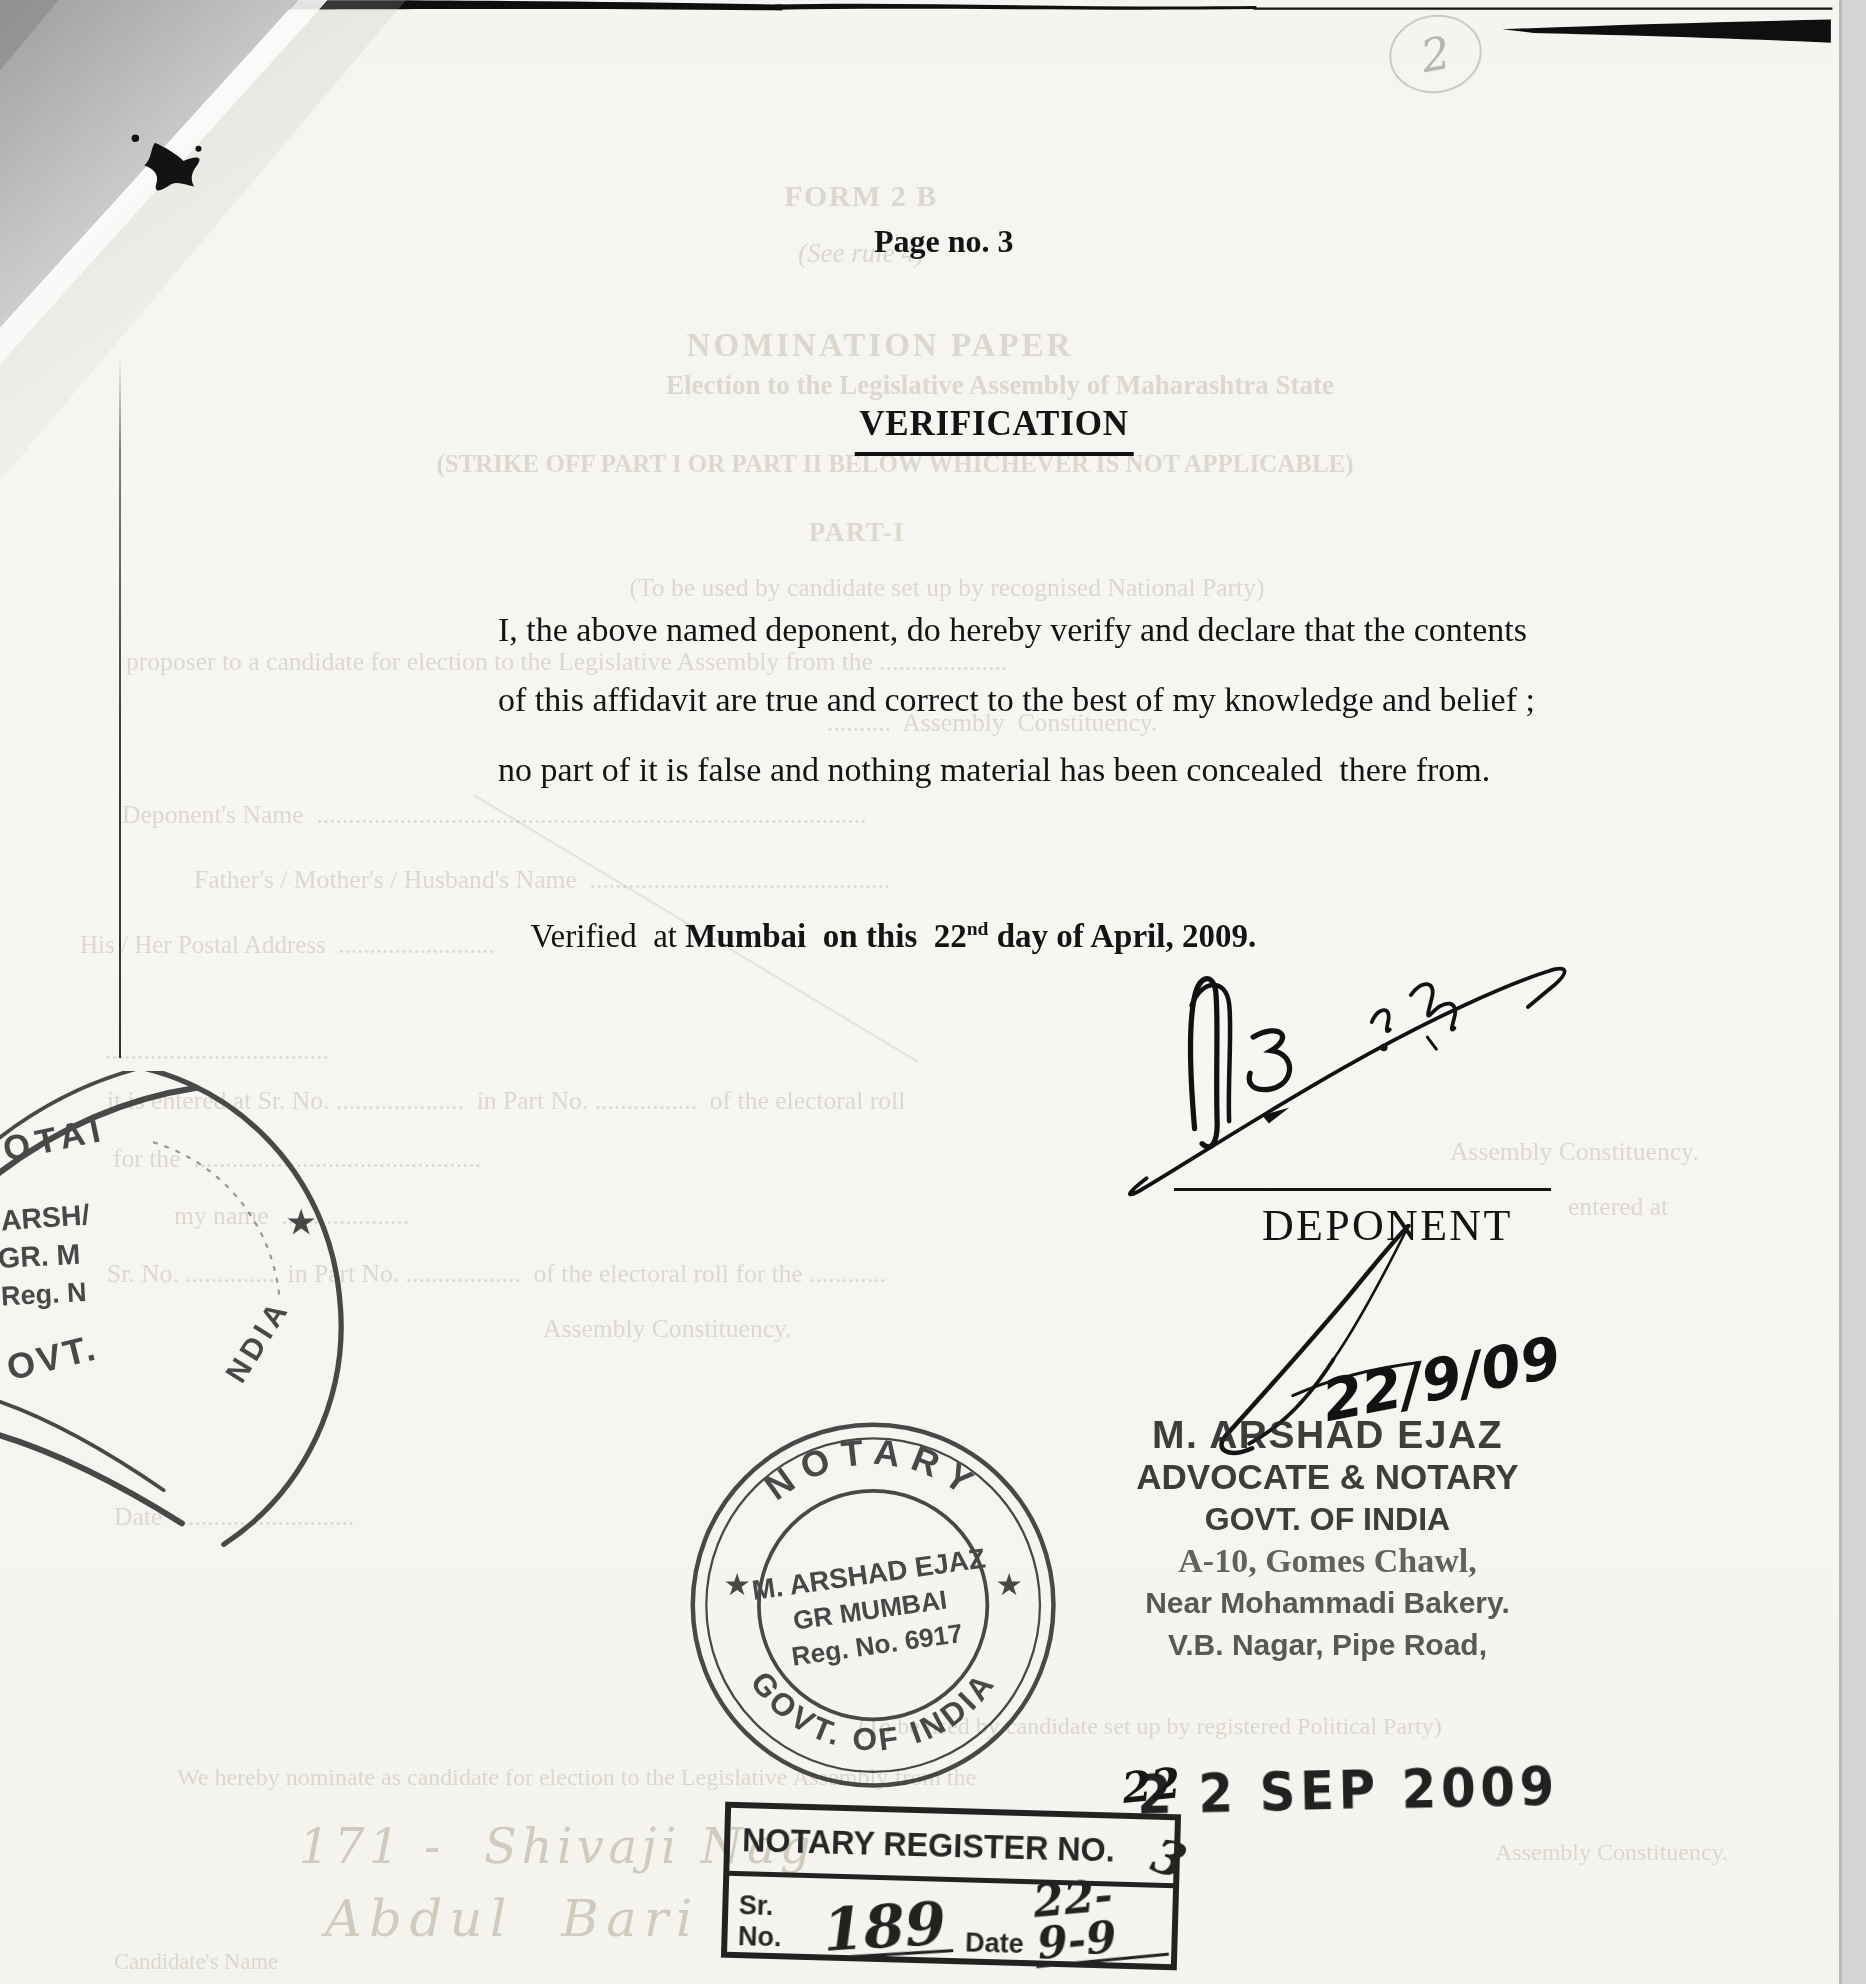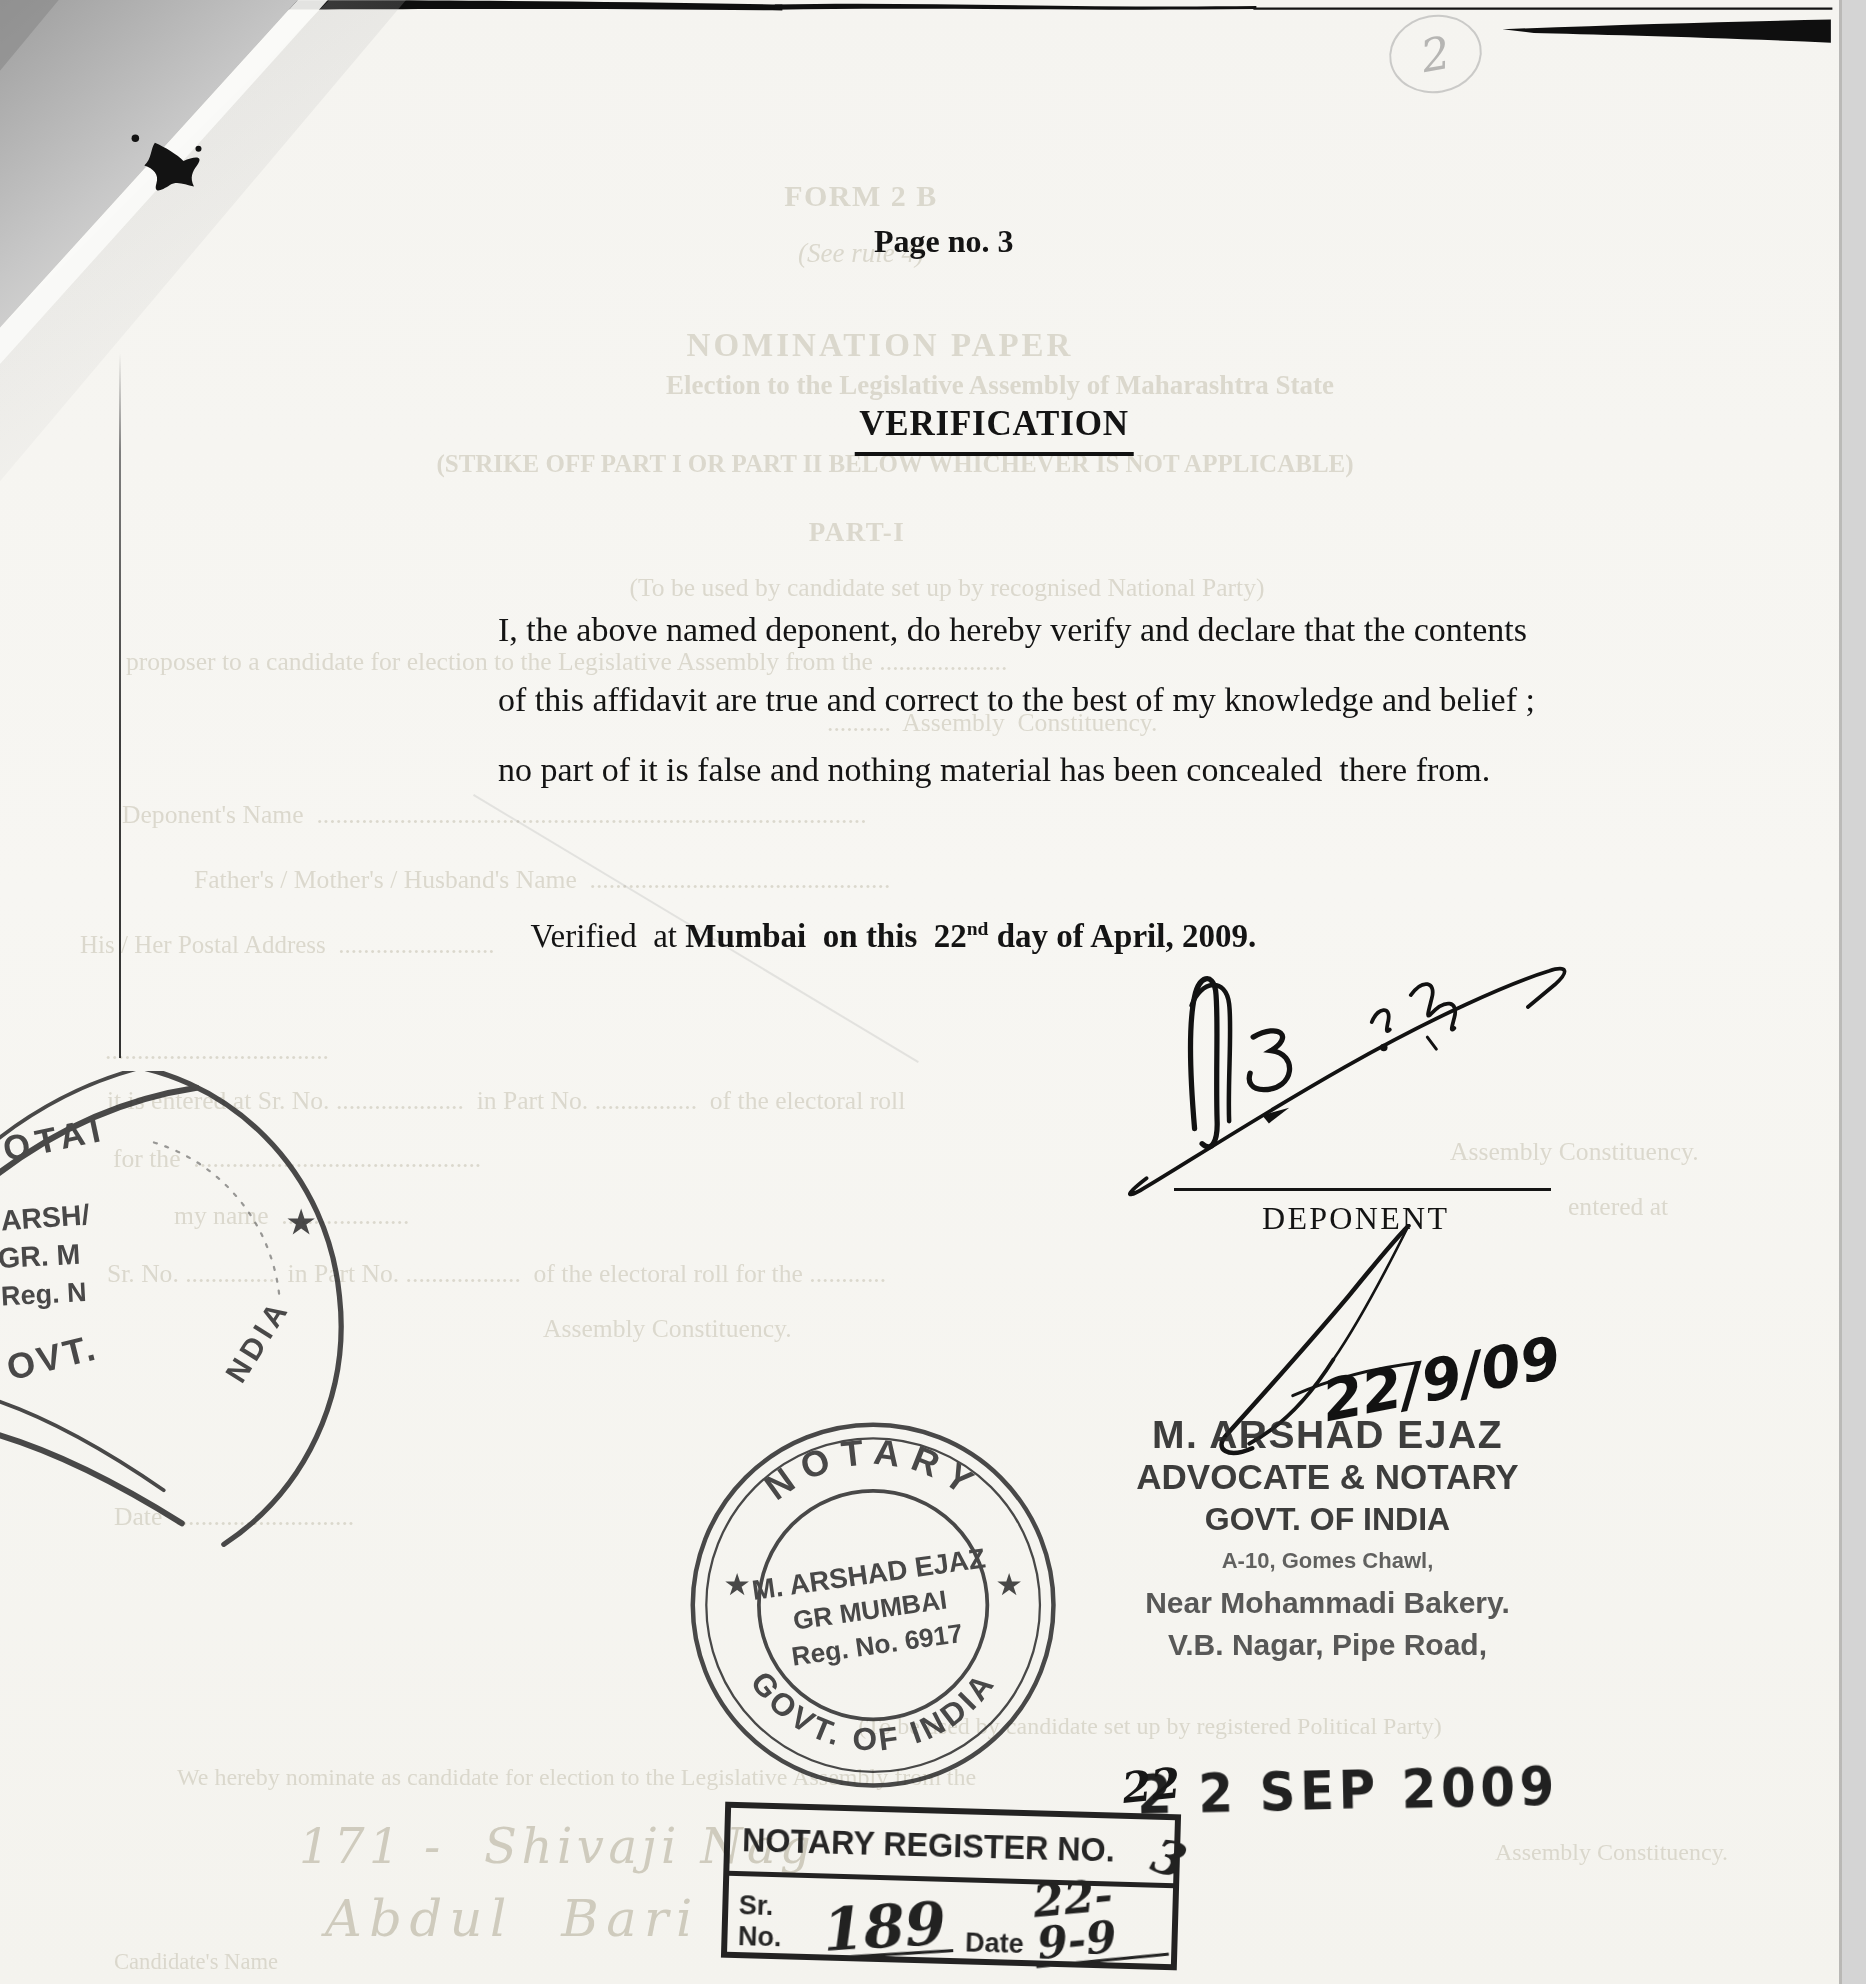--- a/index.html
+++ b/index.html
@@ -121,21 +121,21 @@
       <path d="M 178 128 C 214 108 232 128 202 146 C 238 150 234 198 192 198 C 176 198 170 188 174 176" stroke-width="7"></path>
       <path d="M 336 108 C 344 88 362 86 358 106 C 356 116 354 124 360 118" stroke-width="5"></path>
       <path d="M 388 72 C 404 50 422 54 416 76 C 412 92 408 104 414 98 C 434 76 452 80 446 102 C 443 114 440 122 446 116" stroke-width="5"></path>
       <path d="M 410 128 l 12 16" stroke-width="4"></path>
     </g>
     <circle cx="352" cy="142" r="5" fill="#121212"></circle>
     <path d="M 190 232 l 36 -10 l -27 21 z" fill="#121212"></path>
   </svg>
 
   <div class="abs" style="left:1174px;top:1188px;width:377px;height:3px;background:#151515;"></div>
-  <div class="abs ser" style="left:1262px;top:1200px;font-size:32px;letter-spacing:2.3px;">DEPONENT</div>
+  <div class="abs ser" style="left:1262px;top:1200px;font-size:44px;letter-spacing:2.3px;">DEPONENT</div>
 
   <svg class="abs" style="left:1180px;top:1224px;" width="451" height="241" viewBox="0 0 600 320">
     <g stroke="#141414" fill="none" stroke-linecap="round">
       <path d="M 96 298 C 64 312 44 300 62 280 C 100 238 170 160 224 96 C 258 54 286 20 304 2" stroke-width="6"></path>
       <path d="M 304 2 C 276 58 240 128 204 180" stroke-width="3.5"></path>
       <path d="M 204 180 C 170 234 130 272 92 292" stroke-width="5"></path>
       <path d="M 150 228 C 210 202 268 190 318 184" stroke-width="4"></path>
     </g>
     <text transform="translate(196,262) rotate(-11)" font-size="76" font-weight="bold" font-style="italic" fill="#121212" style="font-family:'DejaVu Sans',sans-serif;">22/9/09</text>
   </svg>
@@ -184,21 +184,21 @@
         <text x="252" y="275" font-size="35">GR  MUMBAI</text>
         <text x="255" y="322" font-size="35">Reg. No. 6917</text>
       </g>
     </g>
   </svg>
 
   <div class="abs addr" style="left:1053px;top:1414px;width:549px;">
     <div style="font-size:39px;letter-spacing:1.5px;">M. ARSHAD EJAZ</div>
     <div style="font-size:35px;">ADVOCATE &amp; NOTARY</div>
     <div style="font-size:32px;">GOVT. OF INDIA</div>
-    <div style="font-size:22px;opacity:.8;">A-10, Gomes Chawl,</div>
+    <div style="font-size:34px;opacity:.8;font-family:Liberation Serif, serif;">A-10, Gomes Chawl,</div>
     <div style="font-size:30px;opacity:.85;">Near Mohammadi Bakery.</div>
     <div style="font-size:30px;opacity:.85;">V.B. Nagar, Pipe Road,</div>
   </div>
 
   <div class="abs san" style="left:1137px;top:1761px;font-size:50px;font-weight:bold;letter-spacing:4.5px;color:#101010;opacity:.92;transform:rotate(-1.2deg) scaleY(1.08);filter:blur(0.2px);font-family:'DejaVu Sans',sans-serif;">2 2 SEP 2009</div>
 
   <div class="abs hand" style="left:1122px;top:1761px;font-size:42px;font-weight:bold;color:#171717;transform:rotate(-6deg);">22</div>
 
   <div class="regbox san">
     <div class="regrow1">

